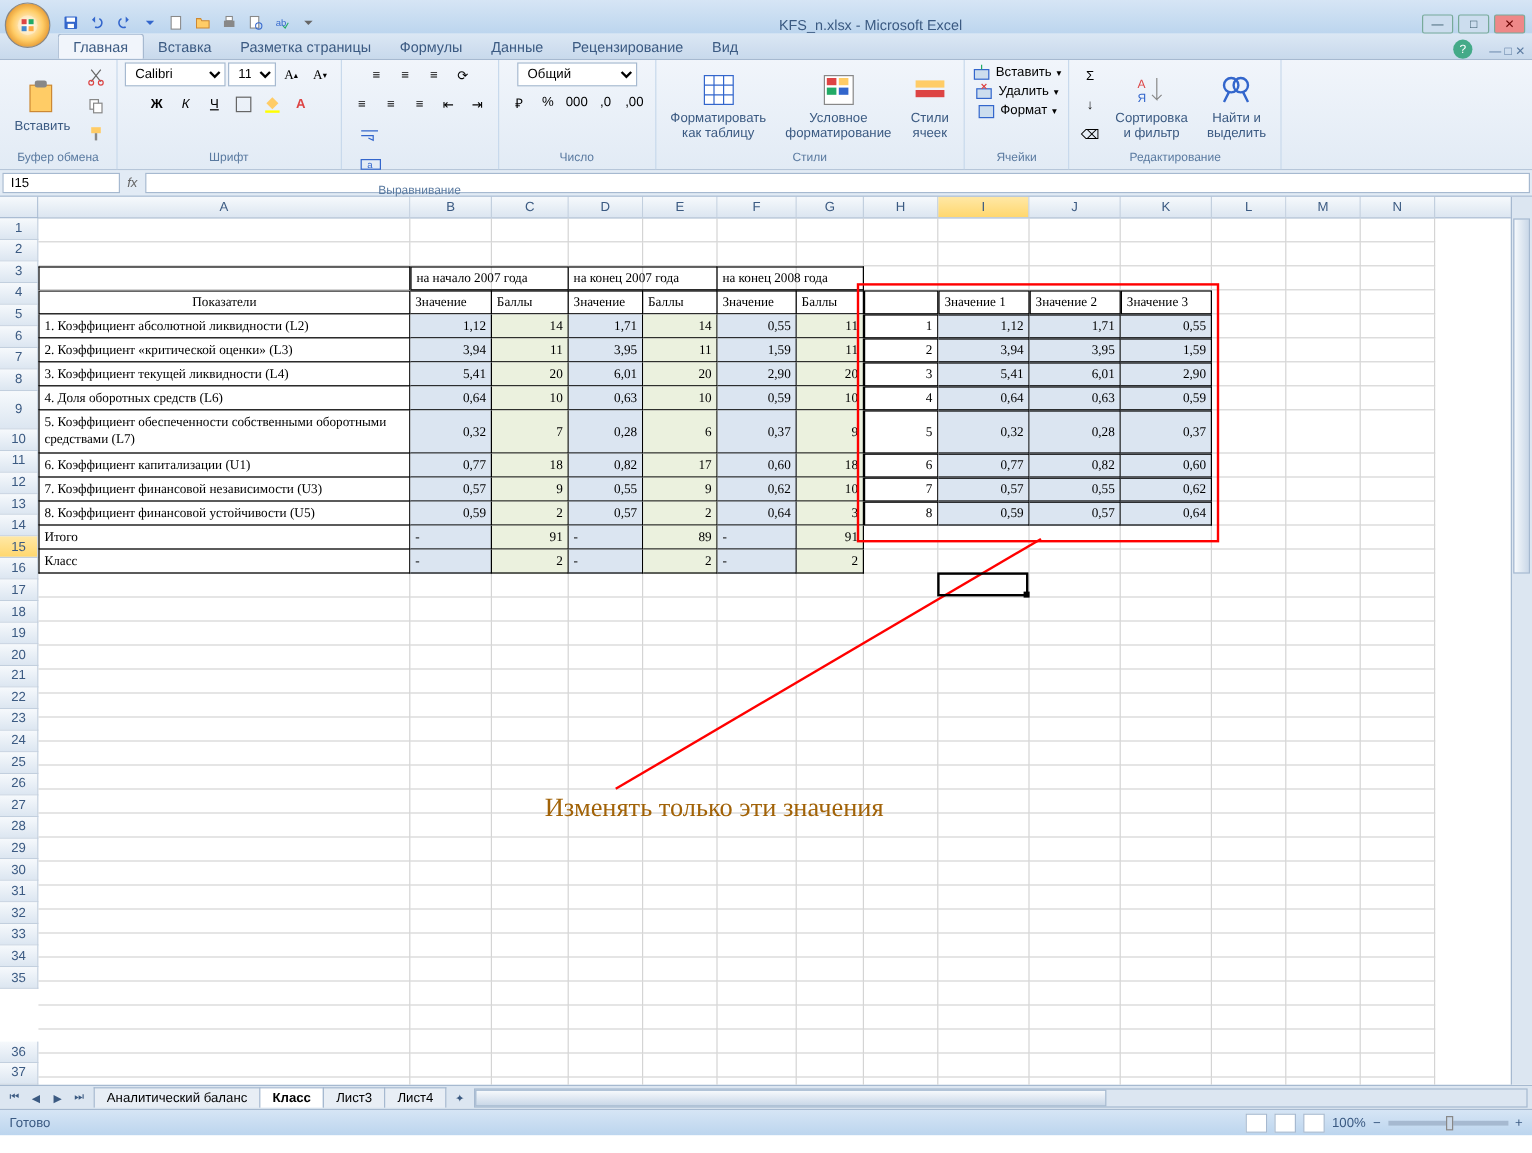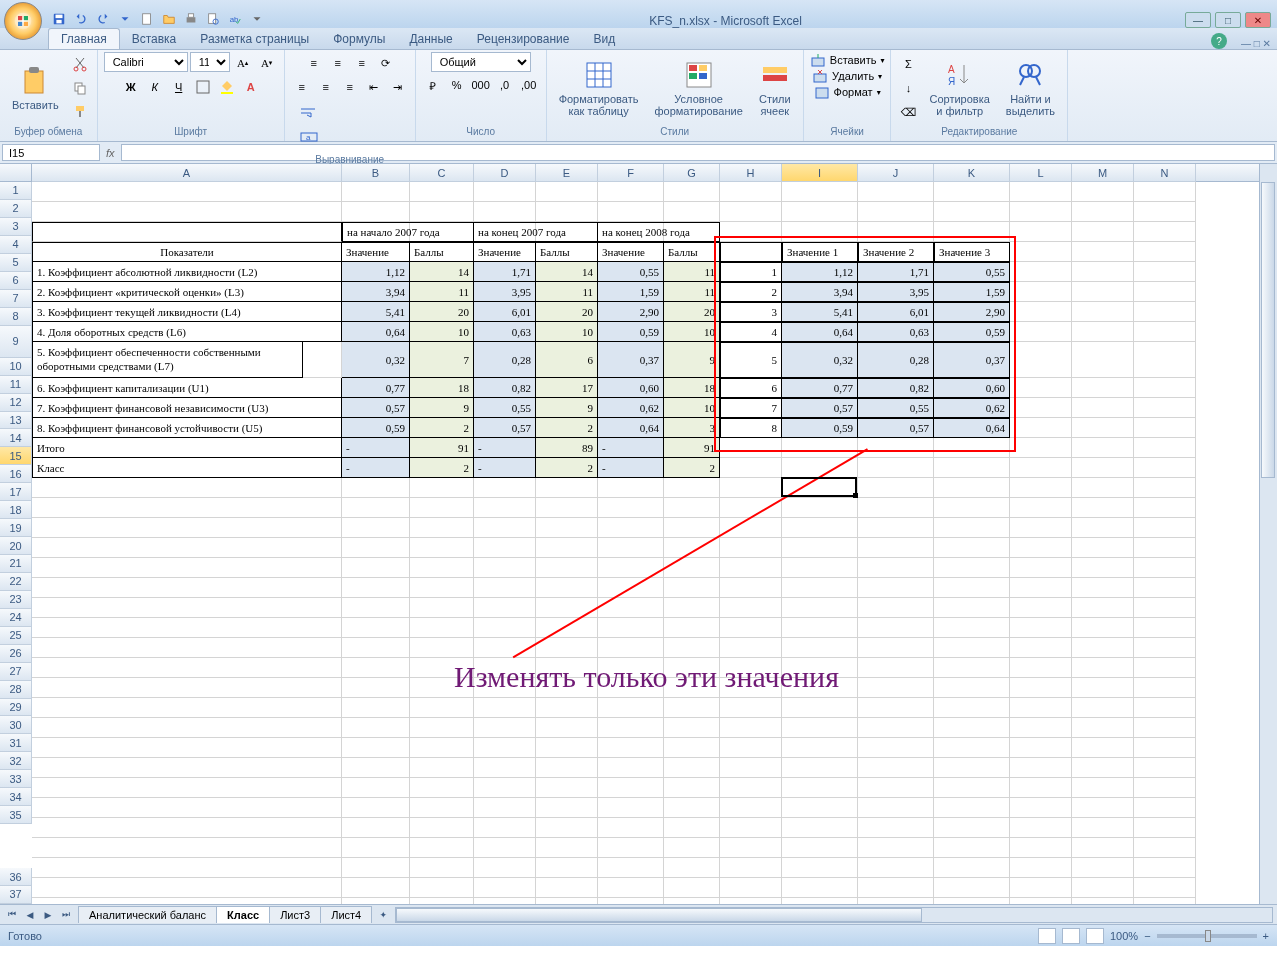--- a/index.html
+++ b/index.html
@@ -60,21 +60,21 @@
 .tb-t { border-top:1px solid #000 !important; }
 .tb-b { border-bottom:1px solid #000 !important; }
 .tb-l { border-left:1px solid #000 !important; }
 .tb-r { border-right:1px solid #000 !important; }
 .fill-blue { background:#dbe5f1; }
 .fill-green { background:#ebf1de; }
 .active-cell { position:absolute; border:2px solid #000; pointer-events:none; z-index:5; }
 .active-cell::after { content:''; position:absolute; right:-3px; bottom:-3px; width:5px; height:5px; background:#000; }
 .red-box { position:absolute; border:2px solid red; pointer-events:none; z-index:4; }
 .red-line { position:absolute; background:red; z-index:4; transform-origin: top left; }
-.annotation { position:absolute; color:#701a75; font-size:30px; font-family:"Times New Roman",serif; z-index:4; }
+.annotation { position:absolute; color:#a16207; font-size:22px; font-family:"Times New Roman",serif; z-index:4; }
 
 
 .sheet-bar { height:20px; background:#dce6f1; display:flex; align-items:center; border-top:1px solid #a6b9d0; }
 .sheet-nav { display:flex; gap:2px; padding:0 4px; }
 .sheet-nav-btn { width:16px; height:16px; display:flex; align-items:center; justify-content:center; font-size:9px; color:#3b5a82; }
 .sheet-tab { padding:2px 10px; background:#e8eef5; border:1px solid #a6b9d0; border-bottom:none; font-size:11px; margin-right:-1px; }
 .sheet-tab.active { background:#fff; font-weight:bold; }
 .hscroll { flex:1; height:16px; background:#dce6f1; border:1px solid #a6b9d0; margin:0 4px; position:relative; }
 .hscroll-thumb { position:absolute; left:0; top:0; width:60%; height:100%; background:linear-gradient(#f6f9fc,#cad8e8); border:1px solid #a6b9d0; }
 
@@ -992,21 +992,21 @@
         <div class="cell right tb-r tb-b fill-green" style="left: 504px; top: 120px; width: 62px; height: 20px;">20</div>
         <div class="cell right tb-r tb-b fill-blue" style="left: 566px; top: 120px; width: 66px; height: 20px;">2,90</div>
         <div class="cell right tb-r tb-b fill-green" style="left: 632px; top: 120px; width: 56px; height: 20px;">20</div>
         <div class="cell tb-l tb-r tb-b" style="left: 0px; top: 140px; width: 310px; height: 20px;">4. Доля оборотных средств (L6)</div>
         <div class="cell right tb-r tb-b fill-blue" style="left: 310px; top: 140px; width: 68px; height: 20px;">0,64</div>
         <div class="cell right tb-r tb-b fill-green" style="left: 378px; top: 140px; width: 64px; height: 20px;">10</div>
         <div class="cell right tb-r tb-b fill-blue" style="left: 442px; top: 140px; width: 62px; height: 20px;">0,63</div>
         <div class="cell right tb-r tb-b fill-green" style="left: 504px; top: 140px; width: 62px; height: 20px;">10</div>
         <div class="cell right tb-r tb-b fill-blue" style="left: 566px; top: 140px; width: 66px; height: 20px;">0,59</div>
         <div class="cell right tb-r tb-b fill-green" style="left: 632px; top: 140px; width: 56px; height: 20px;">10</div>
-        <div class="cell tb-l tb-r tb-b" style="left: 0px; top: 160px; width: 271px; height: 36px; white-space: normal; line-height: 1.2;">5. Коэффициент обеспеченности собственными оборотными средствами (L7)</div>
+        <div class="cell tb-l tb-r tb-b" style="left: 0px; top: 160px; width: 310px; height: 36px; white-space: normal; line-height: 1.2;">5. Коэффициент обеспеченности собственными оборотными средствами (L7)</div>
         <div class="cell right tb-r tb-b fill-blue" style="left: 310px; top: 160px; width: 68px; height: 36px;">0,32</div>
         <div class="cell right tb-r tb-b fill-green" style="left: 378px; top: 160px; width: 64px; height: 36px;">7</div>
         <div class="cell right tb-r tb-b fill-blue" style="left: 442px; top: 160px; width: 62px; height: 36px;">0,28</div>
         <div class="cell right tb-r tb-b fill-green" style="left: 504px; top: 160px; width: 62px; height: 36px;">6</div>
         <div class="cell right tb-r tb-b fill-blue" style="left: 566px; top: 160px; width: 66px; height: 36px;">0,37</div>
         <div class="cell right tb-r tb-b fill-green" style="left: 632px; top: 160px; width: 56px; height: 36px;">9</div>
         <div class="cell tb-l tb-r tb-b" style="left: 0px; top: 196px; width: 310px; height: 20px;">6. Коэффициент капитализации (U1)</div>
         <div class="cell right tb-r tb-b fill-blue" style="left: 310px; top: 196px; width: 68px; height: 20px;">0,77</div>
         <div class="cell right tb-r tb-b fill-green" style="left: 378px; top: 196px; width: 64px; height: 20px;">18</div>
         <div class="cell right tb-r tb-b fill-blue" style="left: 442px; top: 196px; width: 62px; height: 20px;">0,82</div>

